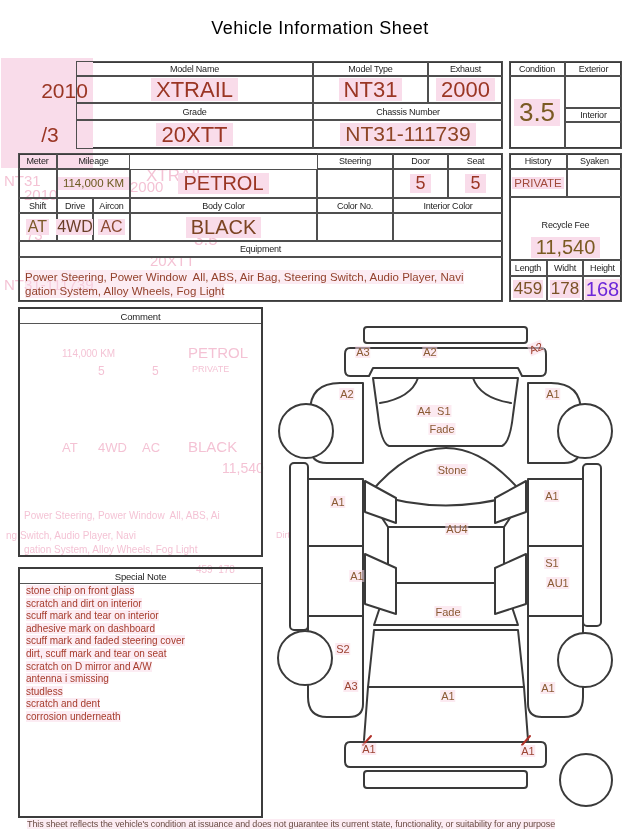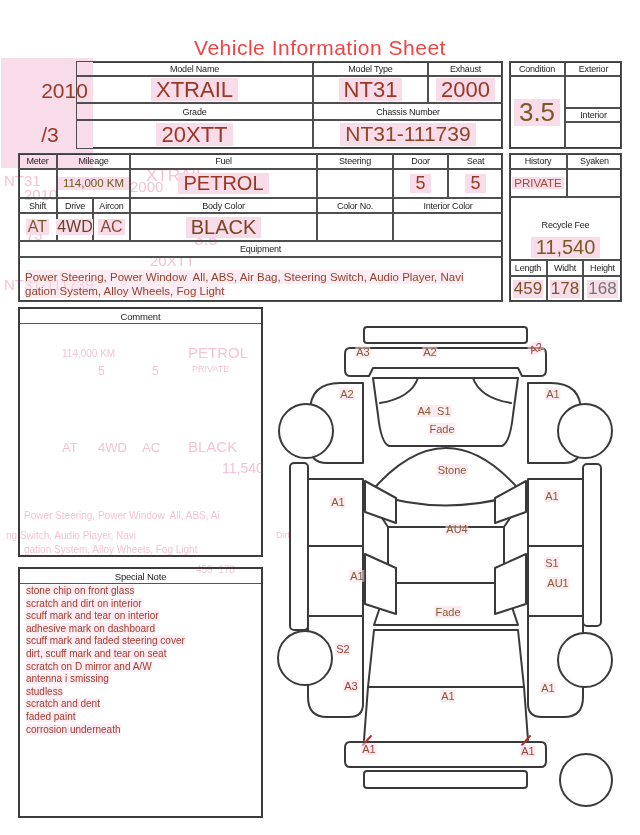--- a/index.html
+++ b/index.html
@@ -7,22 +7,22 @@
          font-family:"Liberation Sans",sans-serif;}
   .ghost{position:absolute;color:#f3bcd0;opacity:.9;white-space:pre;pointer-events:none;z-index:1;}
   .cell{position:absolute;box-sizing:border-box;border:1px solid #4f4f4f;display:flex;
         align-items:center;justify-content:center;z-index:2;background:transparent;}
   .box{position:absolute;box-sizing:border-box;border:2px solid #3c3c3c;z-index:2;}
   .hdr{font-size:9px;color:#1d1d1d;letter-spacing:-0.2px;}
   .hl{background:#f9dcea;padding:0 5px;line-height:1.05;white-space:pre;}
   .wash{background:rgba(250,218,232,0.5);}
   .v-red{color:#9a3624;}
   .v-brown{color:#7a5a22;}
-  #title{position:absolute;left:0;top:18px;width:100%;text-align:center;font-size:21px;
-         color:#ef4444;letter-spacing:.5px;z-index:2;margin-top:18px;}
+  #title{position:absolute;left:0;top:18px;width:100%;text-align:center;font-size:18px;
+         color:#000000;letter-spacing:.5px;z-index:2;}
   #equip-text{flex-direction:column;align-items:flex-start;justify-content:space-between;
               padding:12px 6px;font-size:11.5px;line-height:14px;color:#93422c;white-space:pre;}
   #special-items{position:absolute;left:26px;top:585px;width:230px;z-index:3;}
   .note-item{font-size:10px;line-height:12.6px;color:#a63c2c;white-space:pre;}
   #diagram{position:absolute;left:270px;top:315px;width:365px;height:500px;z-index:2;}
   .dlabel{position:absolute;font-size:11px;color:#8a5a33;white-space:pre;
           background:rgba(250,216,230,0.55);padding:0 1px;transform:translate(-50%,-50%);z-index:4;}
   #footer{position:absolute;left:27px;top:819px;width:600px;font-size:9px;letter-spacing:-0.1px;
           color:#6a4c44;z-index:2;}
   .note-hdr{position:absolute;left:0;top:0;width:100%;height:15px;border-bottom:1px solid #555;
@@ -95,21 +95,20 @@
       <span class="hl v-brown" style="font-size:26px;">3.5</span>
     </div>
   <div class="cell hdr" style="left:565px;top:61px;width:57px;height:15px;">Exterior</div>
   <div class="cell" style="left:565px;top:76px;width:57px;height:32px;"></div>
   <div class="cell hdr" style="left:565px;top:108px;width:57px;height:14px;">Interior</div>
   <div class="cell" style="left:565px;top:122px;width:57px;height:27px;"></div>
 
   <div class="box" style="left:18px;top:153px;width:485px;height:149px;"></div>
   <div class="cell hdr" style="left:18px;top:153px;width:39px;height:16px;">Meter</div>
   <div class="cell hdr" style="left:57px;top:153px;width:73px;height:16px;">Mileage</div>
-  <div class="cell hdr" style="left:130px;top:153px;width:187px;height:16px;">Fuel</div>
   <div class="cell hdr" style="left:317px;top:153px;width:76px;height:16px;">Steering</div>
   <div class="cell hdr" style="left:393px;top:153px;width:55px;height:16px;">Door</div>
   <div class="cell hdr" style="left:448px;top:153px;width:55px;height:16px;">Seat</div>
   <div class="cell" style="left:18px;top:169px;width:39px;height:29px;"></div>
   <div class="cell" style="left:57px;top:169px;width:73px;height:29px;">
       <span class="hl" style="font-size:11.5px;color:#6d5a20;">114,000 KM</span>
     </div>
   <div class="cell" style="left:130px;top:169px;width:187px;height:29px;">
       <span class="hl v-red" style="font-size:20px;">PETROL</span>
     </div>
@@ -160,42 +159,41 @@
   <div class="cell hdr" style="left:509px;top:260px;width:38px;height:16px;">Length</div>
   <div class="cell hdr" style="left:547px;top:260px;width:36px;height:16px;">Widht</div>
   <div class="cell hdr" style="left:583px;top:260px;width:39px;height:16px;">Height</div>
   <div class="cell" style="left:509px;top:276px;width:38px;height:26px;">
       <span class="hl" style="font-size:17px;color:#7a5226;padding:0 1px;">459</span>
     </div>
   <div class="cell" style="left:547px;top:276px;width:36px;height:26px;">
       <span class="hl" style="font-size:17px;color:#7a5226;padding:0 1px;">178</span>
     </div>
   <div class="cell" style="left:583px;top:276px;width:39px;height:26px;">
-      <span class="hl" style="font-size:17px;color:#737373;padding:0 1px;">168</span>
+      <span class="hl" style="font-size:20px;color:#6d28d9;padding:0 1px;">168</span>
     </div>
 
   <div class="box" style="left:18px;top:307px;width:245px;height:250px;">
     <div class="note-hdr hdr" style="font-size:9.5px;">Comment</div>
   </div>
 
   <div class="box" style="left:18px;top:567px;width:245px;height:251px;">
     <div class="note-hdr hdr" style="font-size:9.5px;">Special Note</div>
   </div>
   <div id="special-items">
       <div class="note-item"><span class="wash">stone chip on front glass</span></div>
       <div class="note-item"><span class="wash">scratch and dirt on interior</span></div>
       <div class="note-item"><span class="wash">scuff mark and tear on interior</span></div>
       <div class="note-item"><span class="wash">adhesive mark on dashboard</span></div>
       <div class="note-item"><span class="wash">scuff mark and faded steering cover</span></div>
       <div class="note-item"><span class="wash">dirt, scuff mark and tear on seat</span></div>
       <div class="note-item"><span class="wash">scratch on D mirror and A/W</span></div>
       <div class="note-item"><span class="wash">antenna i smissing</span></div>
       <div class="note-item"><span class="wash">studless</span></div>
       <div class="note-item"><span class="wash">scratch and dent</span></div>
-      <div class="note-item"><span class="wash">faded paint</span></div>
       <div class="note-item"><span class="wash">corrosion underneath</span></div>
     </div>
 
   <div id="diagram">
     <svg viewBox="0 0 365 500" width="365" height="500">
       <g fill="#ffffff" stroke="#3a3a3a" stroke-width="2" stroke-linejoin="round" stroke-linecap="round">
         <rect x="20" y="148" width="18" height="167" rx="4"></rect>
         <rect x="313" y="149" width="18" height="162" rx="4"></rect>
         <path d="M93,68 V148 H57 Q40,148 40,131 V97 Q40,68 70,68 Z"></path>
         <path d="M258,68 V148 H294 Q311,148 311,131 V97 Q311,68 281,68 Z"></path>
@@ -251,14 +249,15 @@
         <span class="dlabel" style="left: 178px; top: 297px;">Fade</span>
         <span class="dlabel" style="left: 73px; top: 334px; color: rgb(156, 68, 50);">S2</span>
         <span class="dlabel" style="left: 81px; top: 371px; color: rgb(156, 68, 50);">A3</span>
         <span class="dlabel" style="left: 278px; top: 373px;">A1</span>
         <span class="dlabel" style="left: 178px; top: 381px;">A1</span>
         <span class="dlabel" style="left: 99px; top: 434px; color: rgb(156, 68, 50);">A1</span>
         <span class="dlabel" style="left: 258px; top: 436px; color: rgb(156, 68, 50);">A1</span>
       </div>
   </div>
 
+  <div id="footer"><span class="wash">This sheet reflects the vehicle's condition at issuance and does not guarantee its current state, functionality, or suitability for any purpose</span></div>
 
 </div>
 
 </body></html>

